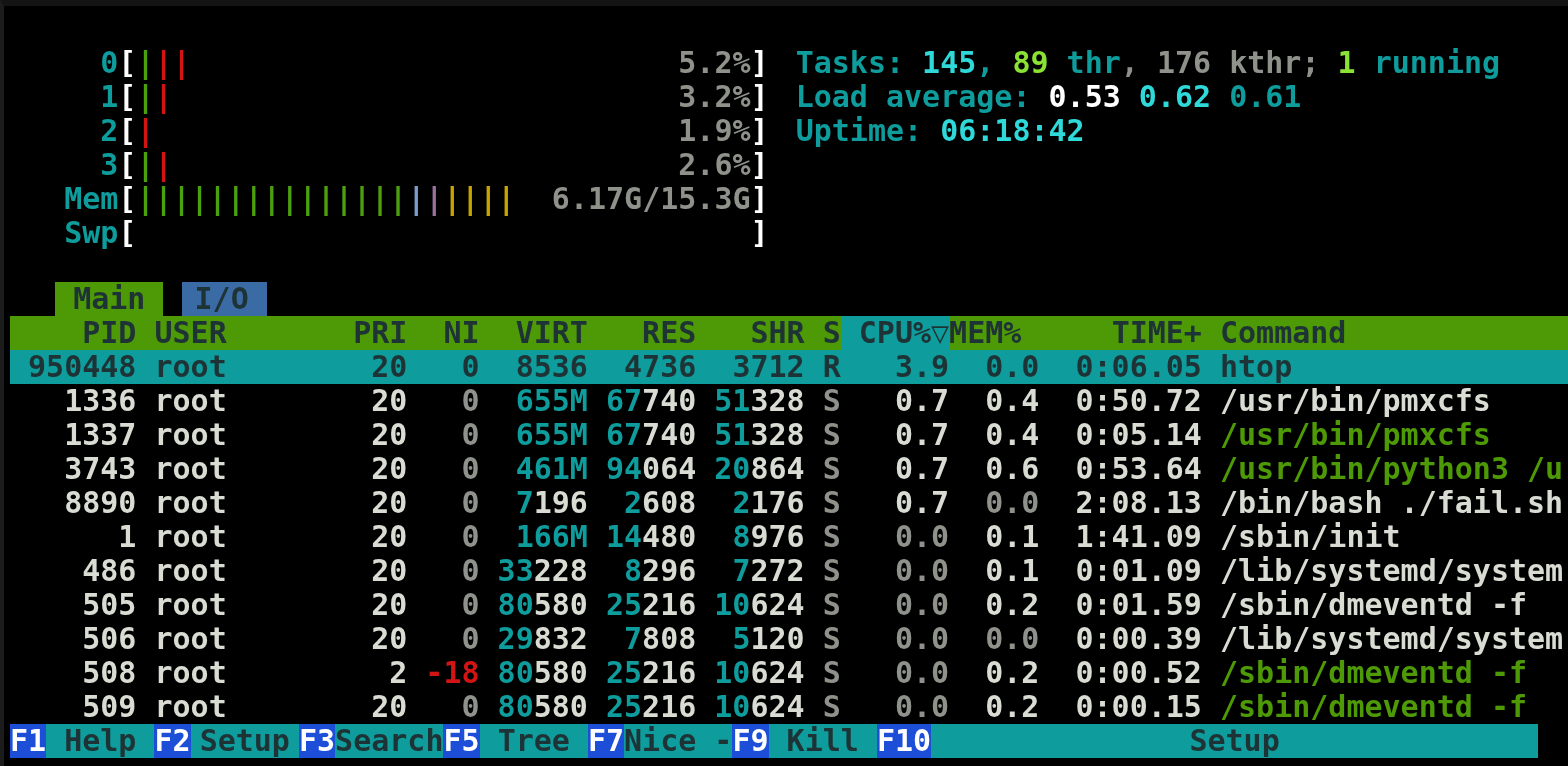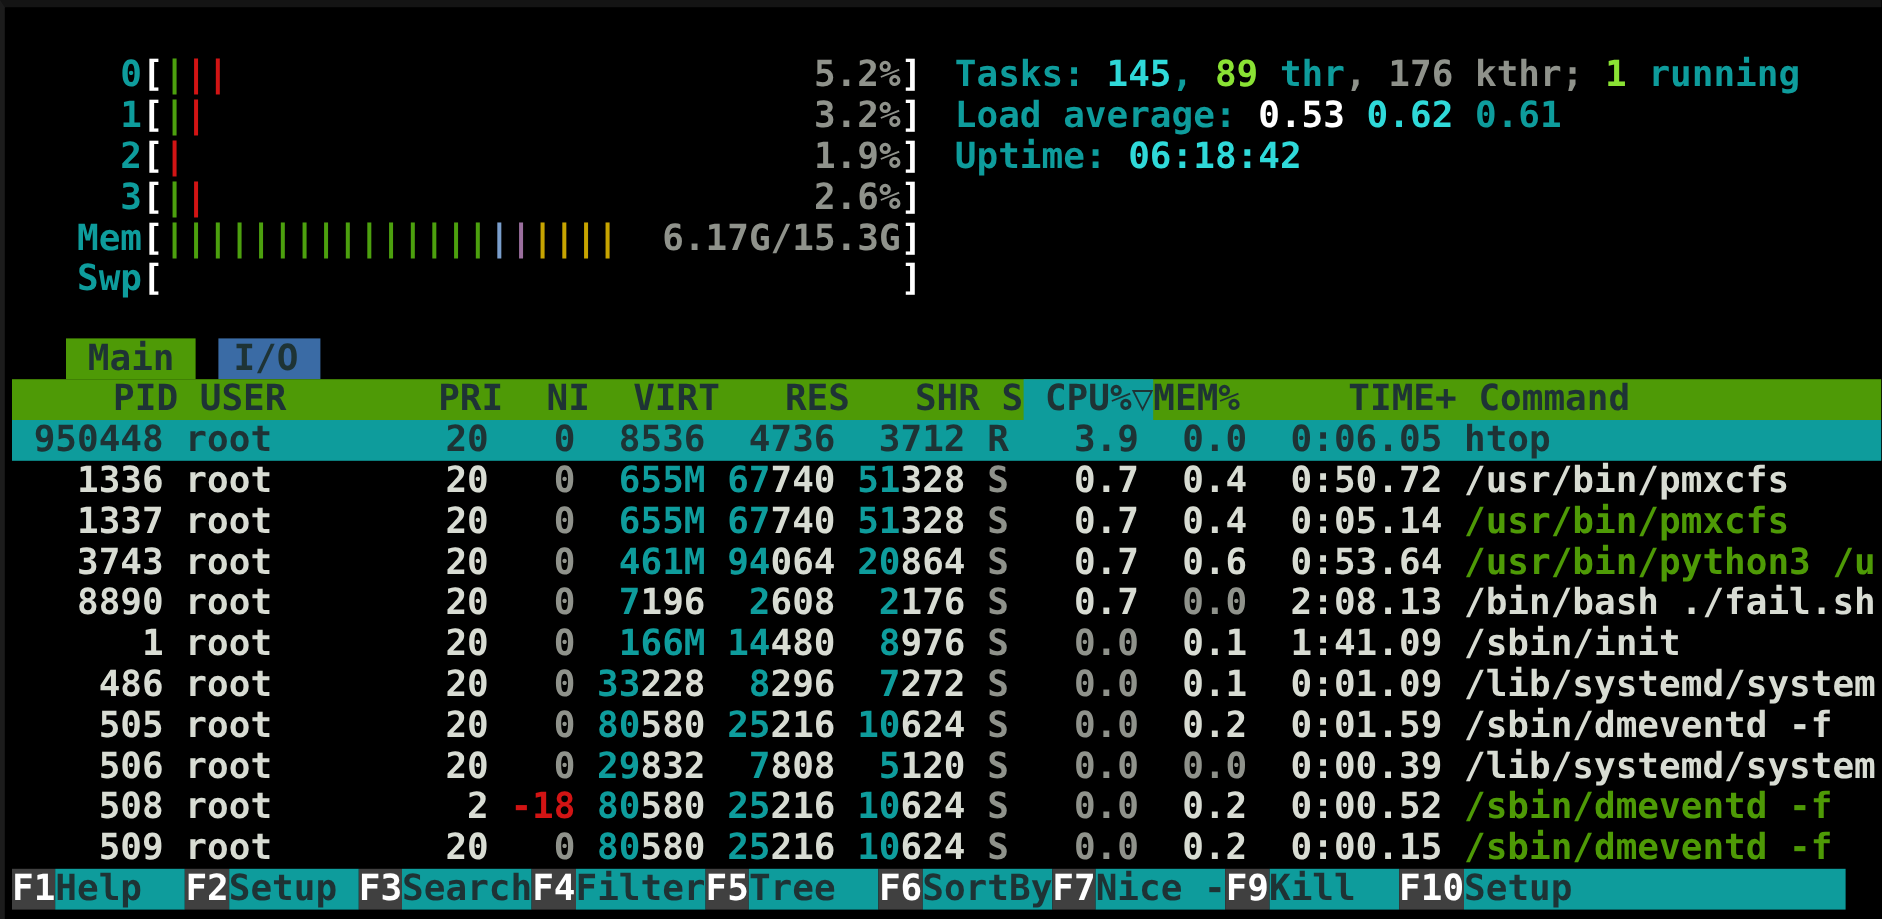--- a/index.html
+++ b/index.html
@@ -39,33 +39,33 @@
   .bar-bl{color:var(--bar-blue);}
   .bar-pu{color:var(--bar-purple);}
   .bar-y{color:var(--bar-yellow);}
   .mval{color:var(--c-gray);flex:none;}
   .sysinfo{margin-left:1.5ch;white-space:pre;}
   .spacer{height:34px;}
   .tabs{display:flex;height:34px;padding-left:2.5ch;}
   .tab{padding:0 1ch;color:var(--c-dark);margin-right:1ch;}
   .tab-green{background:var(--c-hdrgreen);}
   .tab-blue{background:var(--tab-blue);padding-left:13px;}
-  .thead{display:flex;background:var(--c-hdrgreen);color:var(--c-dark);white-space:pre;padding-left:12px;}
+  .thead{display:flex;background:var(--c-hdrgreen);color:var(--c-dark);white-space:pre;}
   .thead .cell{color:var(--c-dark);}
   .thead .sort{background:var(--sel-bg);}
   .row{display:flex;white-space:pre;}
   .cell{flex:none;overflow:hidden;}
   .cmd-cell{flex:1;margin-left:1ch;}
   .row.selected{background:var(--sel-bg);}
   .row.selected span, .row.selected .cell{color:var(--c-dark) !important;}
   .fkeys{margin-top:auto;display:flex;height:34px;box-sizing:border-box;padding-right:30px;}
   .fk{display:flex;flex:none;}
   .fk.grow{flex:1;}
-  .fk-key{color:var(--c-bwhite);background:#404040;flex:none;}
-  .fk-label{background:var(--sel-bg);color:var(--c-dark);width:6ch;flex:none;}
+  .fk-key{color:var(--c-bwhite);background:#1d4ed8;flex:none;}
+  .fk-label{background:var(--sel-bg);color:var(--c-dark);width:6ch;flex:none;text-align:center;}
   .fk.grow .fk-label{flex:1;width:auto;}
 </style>
 </head>
 <body>
 
 <div class="term">
   <div class="hdr">
     <div class="meters" id="meters">
         <div class="meter-row"><span class="mlabel">0</span><span class="br">[</span><span class="mbars"><span class="bar-g">|</span><span class="bar-r">|</span><span class="bar-r">|</span></span><span class="mval">5.2%</span><span class="br">]</span></div>
         <div class="meter-row"><span class="mlabel">1</span><span class="br">[</span><span class="mbars"><span class="bar-g">|</span><span class="bar-r">|</span></span><span class="mval">3.2%</span><span class="br">]</span></div>
@@ -102,30 +102,22 @@
       </div>
       <div class="fk">
         <span class="fk-key">F2</span>
         <span class="fk-label">Setup</span>
       </div>
       <div class="fk">
         <span class="fk-key">F3</span>
         <span class="fk-label">Search</span>
       </div>
       <div class="fk">
-        <span class="fk-key">F4</span>
-        <span class="fk-label">Filter</span>
-      </div>
-      <div class="fk">
         <span class="fk-key">F5</span>
         <span class="fk-label">Tree</span>
-      </div>
-      <div class="fk">
-        <span class="fk-key">F6</span>
-        <span class="fk-label">SortBy</span>
       </div>
       <div class="fk">
         <span class="fk-key">F7</span>
         <span class="fk-label">Nice -</span>
       </div>
       <div class="fk">
         <span class="fk-key">F9</span>
         <span class="fk-label">Kill</span>
       </div>
       <div class="fk grow">

